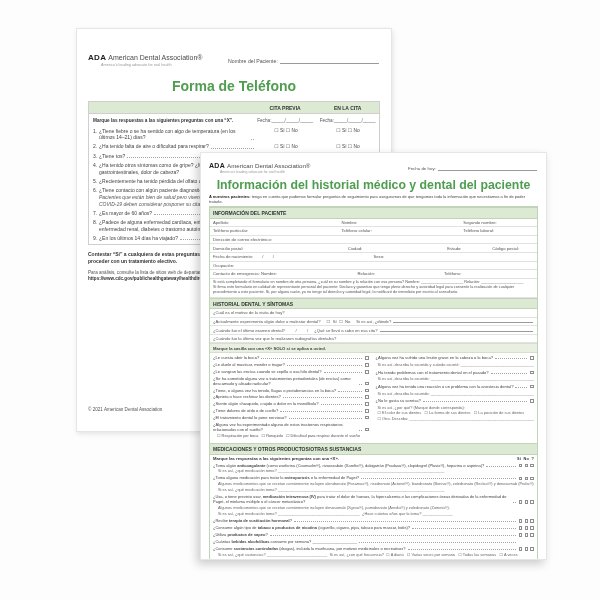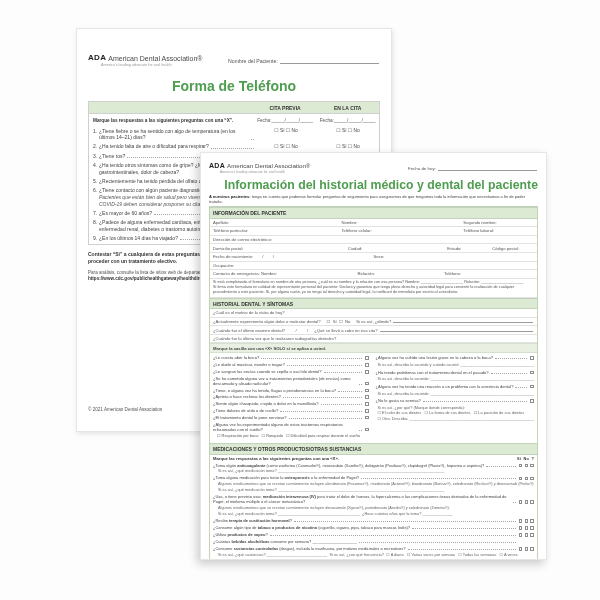--- a/index.html
+++ b/index.html
@@ -3,33 +3,33 @@
 <meta charset="utf-8">
 <style>
   *{margin:0;padding:0;box-sizing:border-box}
   html,body{width:600px;height:600px}
   body{background:#fdfdfd;font-family:"Liberation Sans",sans-serif;position:relative;color:#3c3c3c;overflow:hidden}
   .page{position:absolute;background:#fff;border:1px solid #e6e6e6;overflow:hidden}
   #back-page{left:76px;top:28px;width:316px;height:404px;z-index:1;box-shadow:1px 2px 5px rgba(0,0,0,.10);padding:24px 11px 0}
   #front-page{left:200px;top:152px;width:347px;height:408px;z-index:2;box-shadow:-3px 4px 9px rgba(0,0,0,.20);padding:9px 8px 0}
   
   .hdr{display:flex;justify-content:space-between;align-items:flex-start}
-  .l1{display:flex;align-items:flex-end}
+  .l1{display:flex;align-items:center}
   .ada{font-weight:bold;font-size:8px;letter-spacing:.3px;color:#222;margin-right:2px}
   .org{font-size:7px;color:#4a4a4a}
   .tagline{font-size:3.8px;color:#9a9a9a;margin:1px 0 0 13px}
   #front-page .ada{font-size:7px}
   #front-page .org{font-size:6.2px}
   #front-page .tagline{font-size:3.5px;margin-left:11px}
   .hdr-field{font-size:5.2px;color:#555;display:flex;margin-top:5px;width:152px}
   #front-page .hdr-field{font-size:4.4px;width:130px;margin-top:4px}
   .uline{flex:1;border-bottom:1px solid #9a9a9a;margin:0 1px .5px 2px;min-width:3px}
   
   .big-title{font-size:14px;font-weight:bold;color:#4f9d50;text-align:center;margin:11px 0 7px}
-  .front-title{font-size:12.3px;font-weight:bold;color:#4f9d50;text-align:right;margin:4px 0 2px}
+  .front-title{font-size:12.3px;font-weight:bold;color:#4f9d50;text-align:center;margin:4px 0 2px}
   
   .btable{border:1px solid #cfcfcf}
   .bhead{display:flex;background:#dce9d3;border-bottom:1px solid #cfcfcf;padding:2.5px 0;font-size:5px;font-weight:bold;color:#333}
   .sp{width:166px}
   .c{width:63px;text-align:center}
   .bdate{display:flex;padding:4px 0 2px;align-items:flex-start}
   .instr{font-weight:bold;font-size:4.7px;padding-left:4px;width:166px;color:#333}
   .f{font-size:4.7px;color:#555}
   .bq{display:flex;margin:2.8px 0;font-size:5px;line-height:1.28;align-items:flex-start;color:#444}
   .bq-num{width:10px;padding-left:4px;flex:none}

